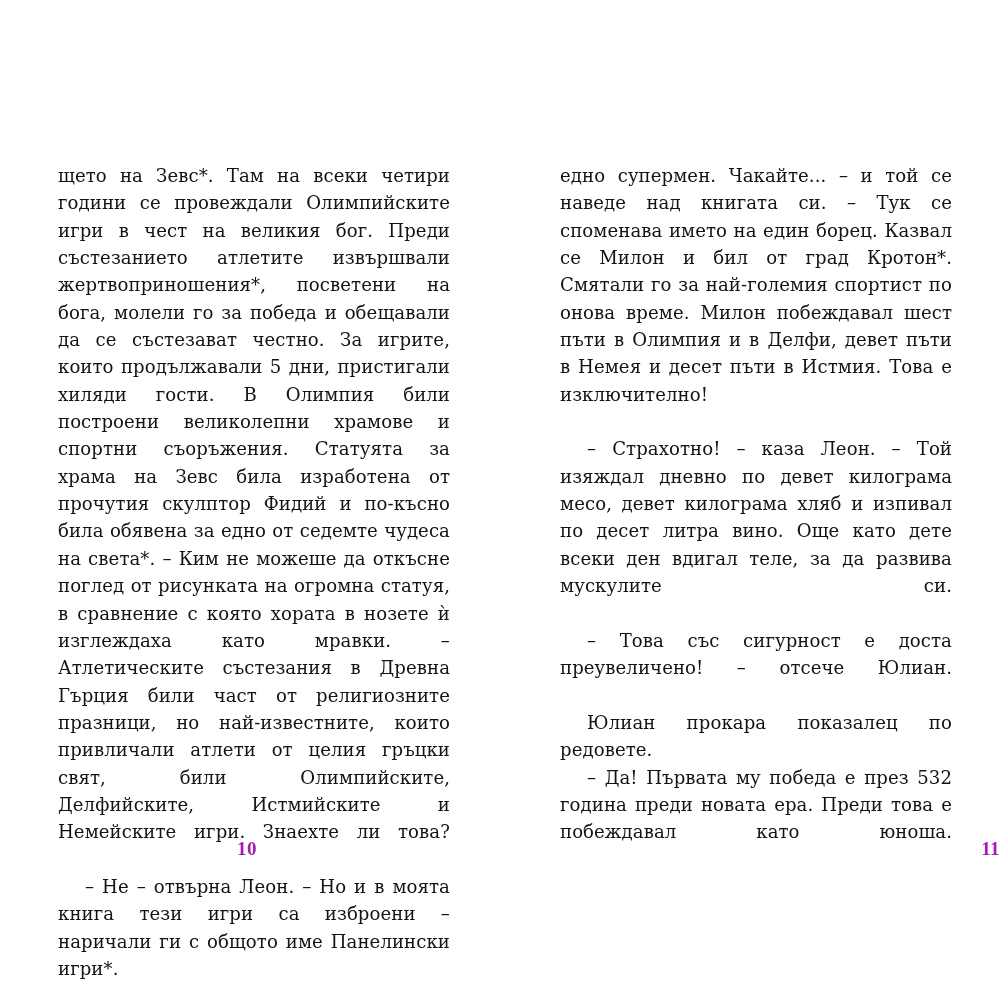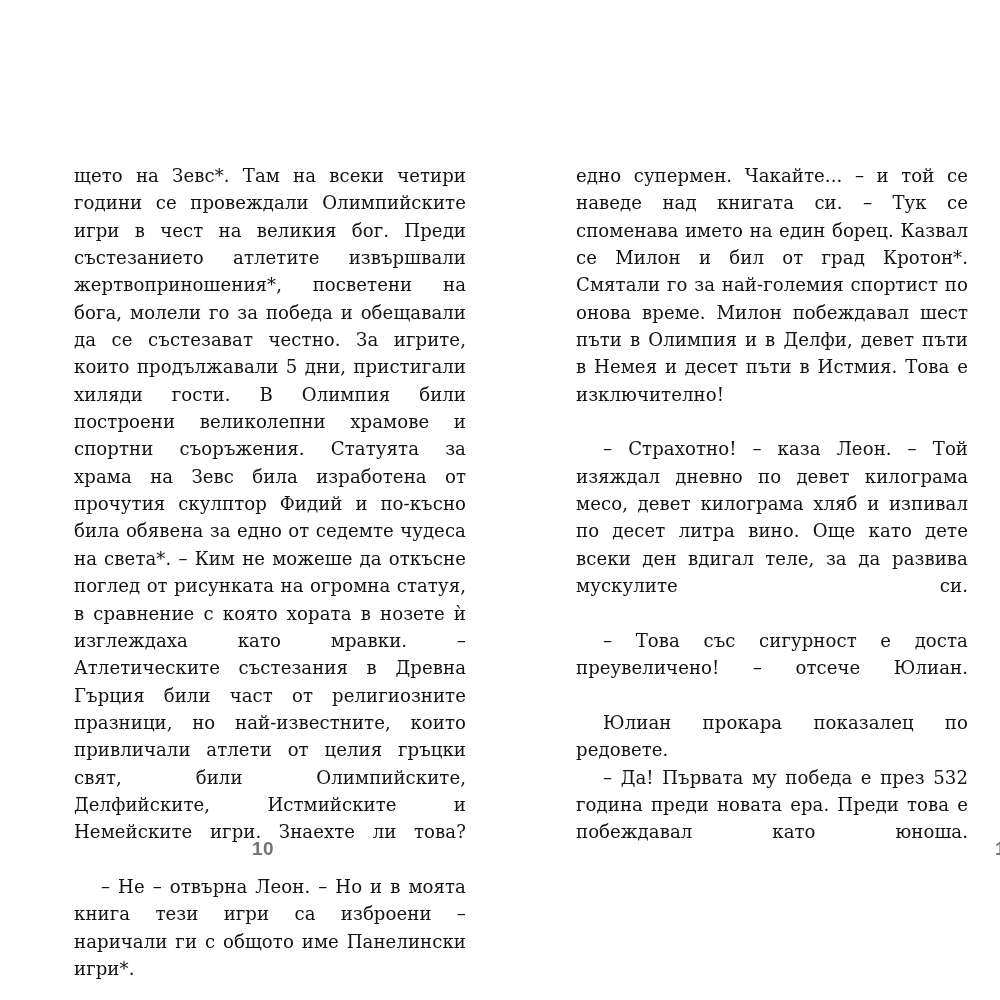--- a/index.html
+++ b/index.html
@@ -16,21 +16,20 @@
   }
 
   .spread {
     position: relative;
     width: 952px;
     height: 1000px;
     background: #ffffff;
     display: flex;
     flex-direction: row;
     box-sizing: border-box;
-    padding-left: 16px;
   }
 
   .page {
     position: relative;
     width: 500px;
     height: 1000px;
     box-sizing: border-box;
   }
 
   .page-left  { padding: 162px 50px 0 58px; }
@@ -67,24 +66,24 @@
     display: inline-block;
     width: 100%;
   }
 
   .folio {
     position: absolute;
     left: 0;
     right: 0;
     top: 838px;
     text-align: center;
-    font-family: Liberation Sans, sans-serif;
+    font-family: Liberation Serif, serif;
     font-weight: bold;
     font-size: 19px;
-    color: #737373;
+    color: #a21caf;
     letter-spacing: 0.4px;
   }
   .page-left .folio  { padding-right: 6px; }
   .page-right .folio { padding-left: 4px; text-align: right; }
 </style>
 </head>
 <body>
 
 <div class="spread">
 

